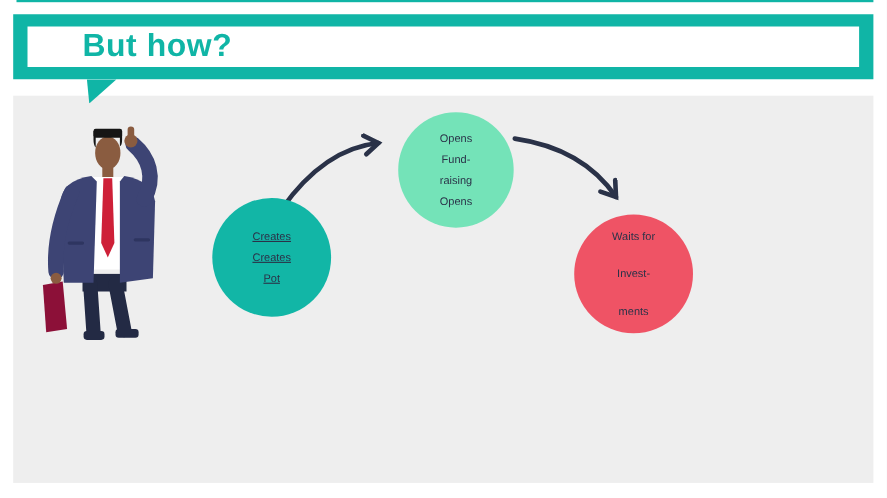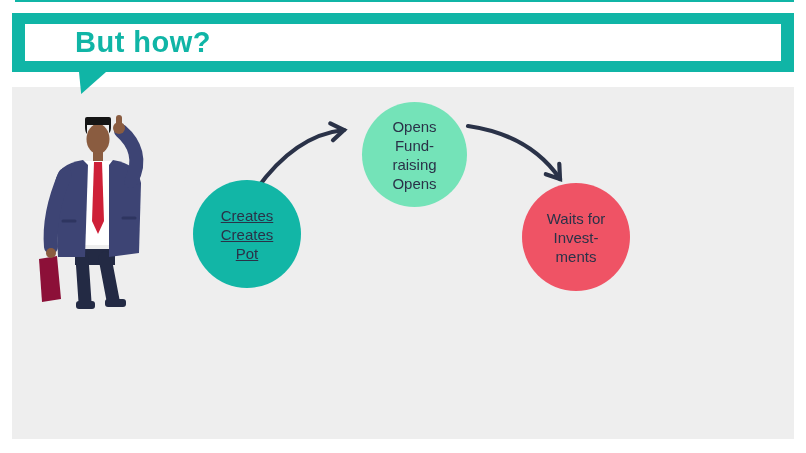--- a/index.html
+++ b/index.html
@@ -48,25 +48,25 @@
   .person-svg { position: absolute; left: 23px; top: 16px; width: 135px; height: 215px; }
 
   .arrows { position: absolute; left: 0; top: 0; width: 782px; height: 352px; }
   .connector { fill: none; stroke: #2a3248; stroke-width: 4.2px; stroke-linecap: round; }
 
   .step {
     position: absolute; border-radius: 50%;
     display: flex; flex-direction: column; align-items: center; justify-content: center;
     text-align: center;
     color: #2a3248;
-    font-size: 15px; line-height: 19px;
+    font-size: 10px; line-height: 19px;
   }
   .step-1 { left: 181px; top: 93px; width: 108px; height: 108px; text-decoration: underline; }
   .step-2 { left: 350px; top: 15px;  width: 105px; height: 105px; }
-  .step-3 { left: 510px; top: 96px; width: 108px; height: 108px; }
+  .step-3 { left: 510px; top: 108px; width: 108px; height: 108px; gap: 15px; }
 </style>
 </head>
 <body>
 
 <div class="slide">
 
   <div class="top-line"></div>
 
   <div class="banner">
     <h1>But how?</h1>

